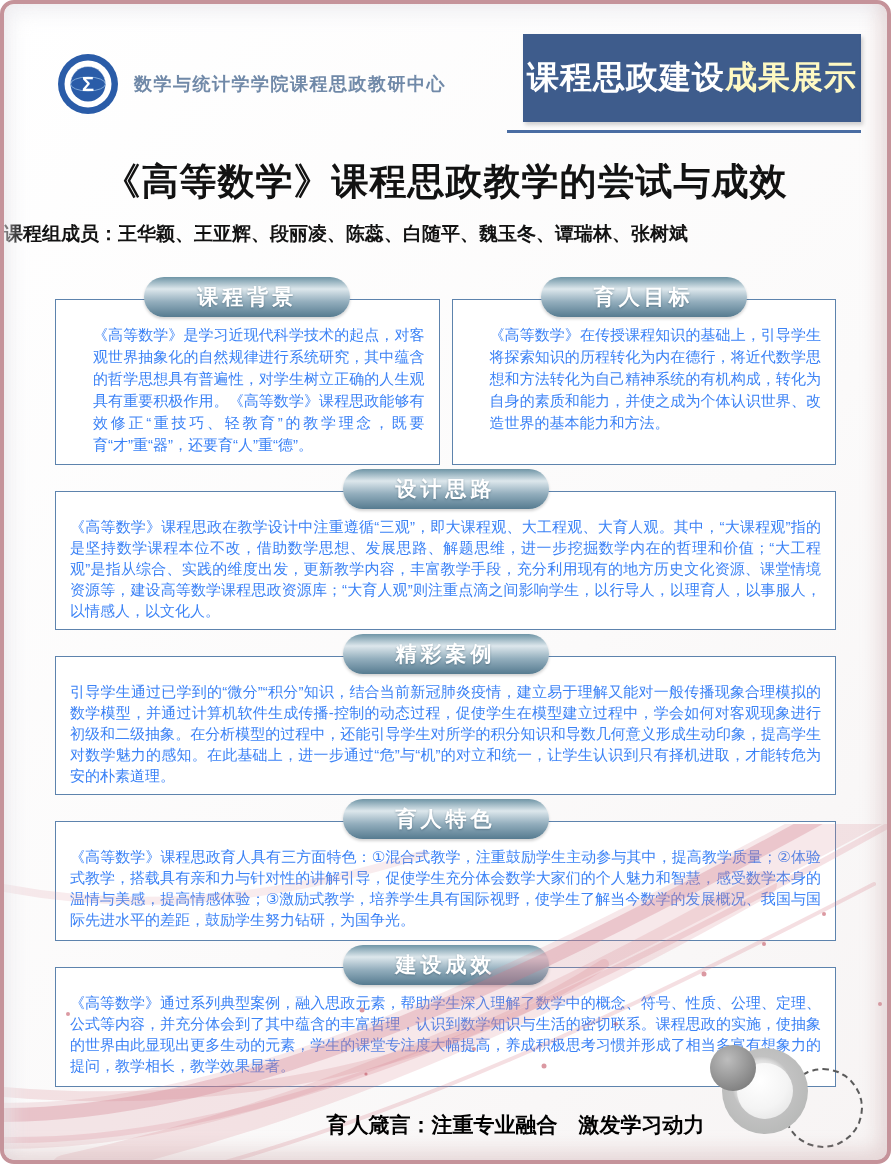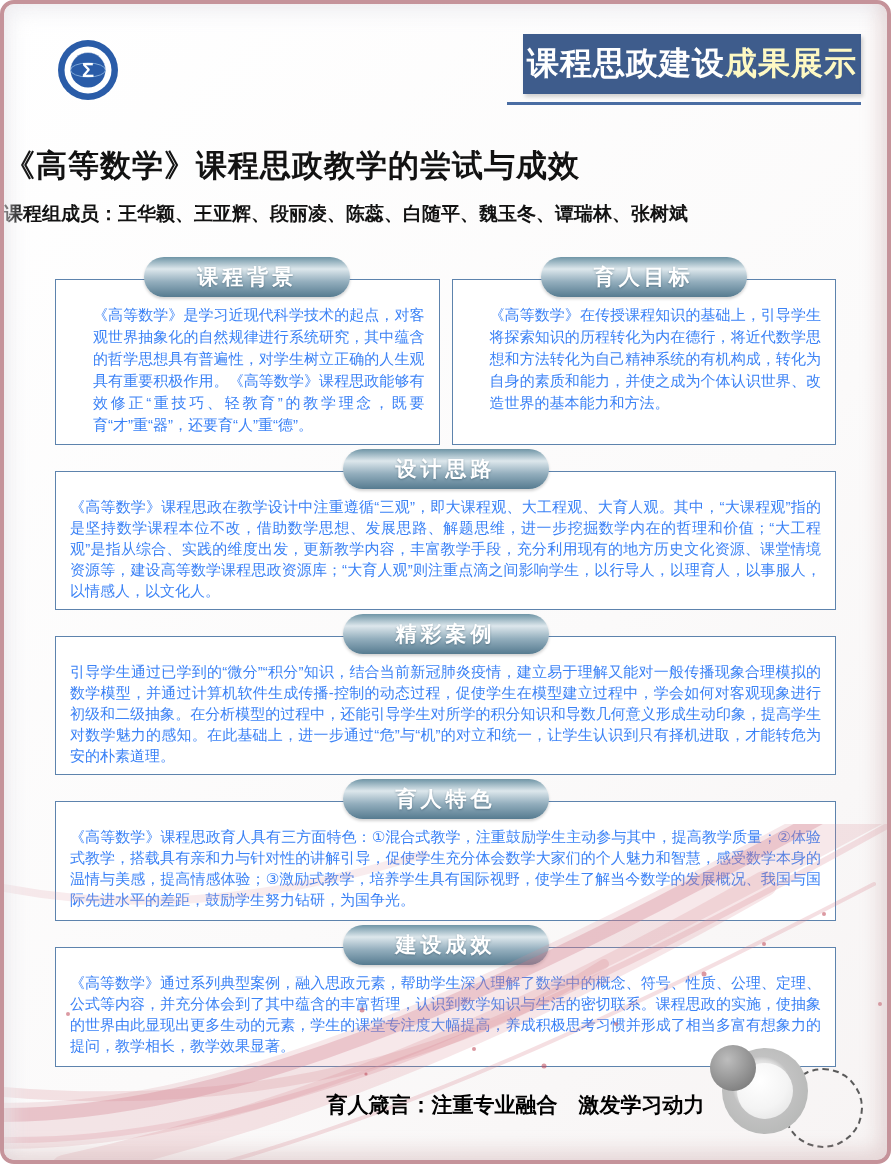--- a/index.html
+++ b/index.html
@@ -15,29 +15,29 @@
     box-shadow:inset -8px -10px 18px rgba(205,170,172,.38), inset 8px 10px 18px rgba(235,235,240,.65);
     z-index:10;
   }
 
   
   .header { display:flex; align-items:center; padding:30px 22px 0 52px; }
   .logo { width:64px; height:64px; flex:0 0 auto; }
   .header-name { margin-left:14px; font-size:18px; font-weight:600; color:#7089a8; letter-spacing:1.5px; }
   .banner-wrap { margin-left:auto; margin-right:4px; }
   .banner {
-    width:338px; height:60px; background:#3e5c8c; display:flex; align-items:center; justify-content:center;
+    width:338px; height:88px; background:#3e5c8c; display:flex; align-items:center; justify-content:center;
     font-size:32px; font-weight:bold; color:#ffffff; letter-spacing:1px;
     box-shadow:2px 3px 4px rgba(0,0,0,.18);
   }
   .banner .accent { color:#fef9c3; }
   .banner-underline { height:3px; background:#4a6da3; width:354px; margin-left:-16px; margin-top:8px; }
 
   
-  .title { text-align:left; font-size:31px; font-weight:bold; color:#121212; margin-top:40px; letter-spacing:1px; position:relative; z-index:4; }
+  .title { text-align:center; font-size:37px; font-weight:bold; color:#121212; margin-top:24px; letter-spacing:1px; position:relative; z-index:4; }
   .members { text-align:left; font-size:19px; font-weight:bold; color:#121212; margin-top:14px; position:relative; z-index:4; }
 
   
   .sections { padding:0 51px; position:relative; z-index:2; }
   .row { display:flex; gap:12px; }
   .row-first { margin-top:52px; }
   .box {
     position:relative; background:#ffffff; border:1px solid #5d83ad; box-sizing:border-box;
     padding:24px 14px 8px 14px;
   }
@@ -88,20 +88,21 @@
 
   <div class="header">
     <svg class="logo" viewBox="0 0 64 64">
       <circle cx="32" cy="32" r="30" fill="#2a5ca8"></circle>
       <circle cx="32" cy="32" r="23.5" fill="#ffffff"></circle>
       <circle cx="32" cy="32" r="17.5" fill="#2a5ca8"></circle>
       <ellipse cx="32" cy="32" rx="17.5" ry="7" fill="none" stroke="#7fa8d8" stroke-width="1"></ellipse>
       <path d="M14.5 32 A 17.5 17.5 0 0 1 49.5 32" fill="none" stroke="#ffffff" stroke-width="0.8" opacity="0.5"></path>
       <text x="32" y="39" text-anchor="middle" font-size="20" font-weight="bold" fill="#ffffff">Σ</text>
     </svg>
+    <div class="header-name">数学与统计学学院课程思政教研中心</div>
     <div class="banner-wrap">
       <div class="banner">
         <span>课程思政建设</span>
           <span class="accent">成果展示</span>
       </div>
       <div class="banner-underline"></div>
     </div>
   </div>
 
   <div class="title">《高等数学》课程思政教学的尝试与成效</div>

